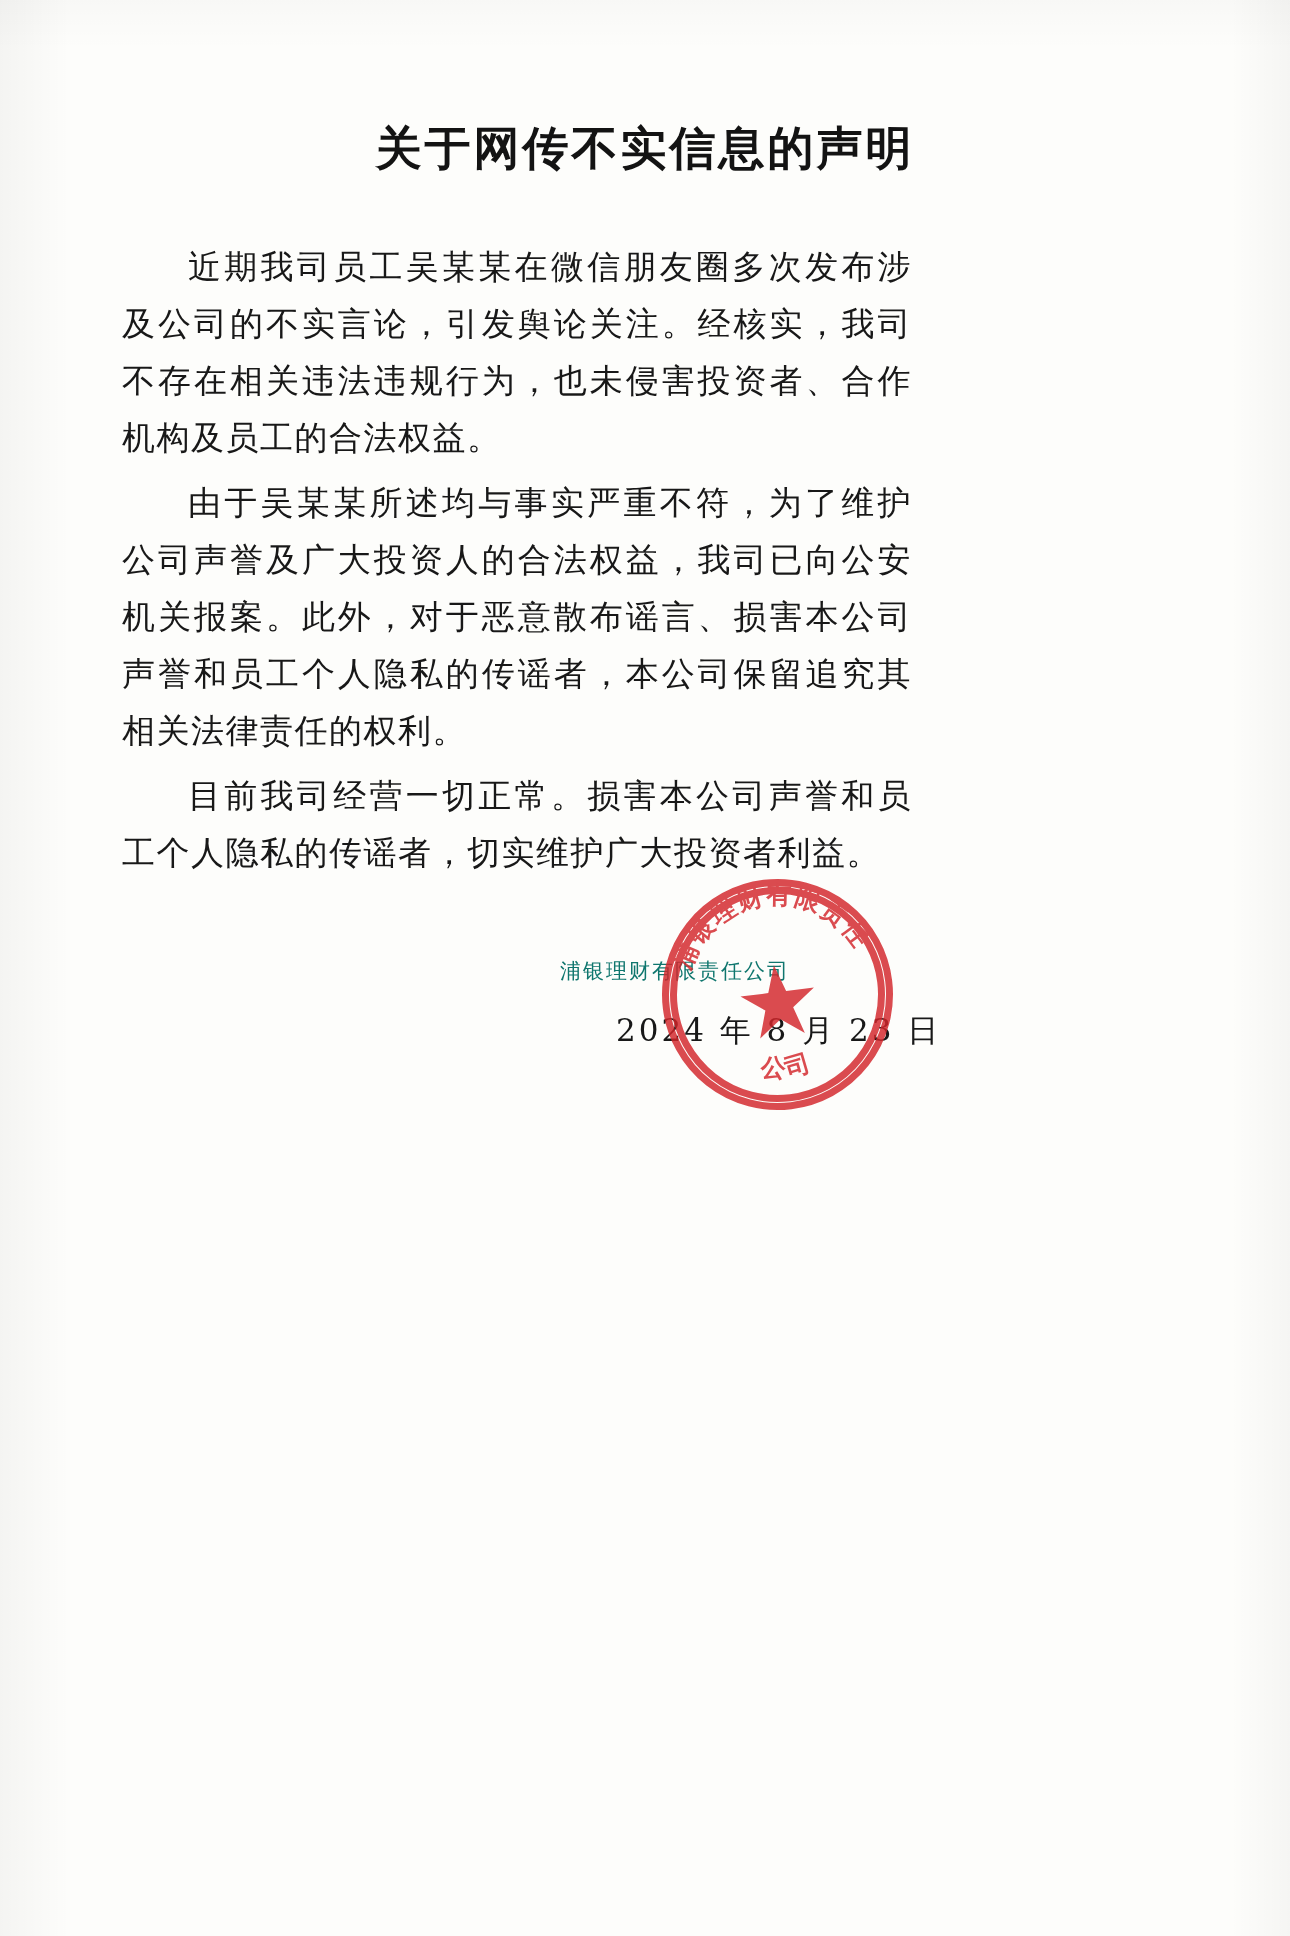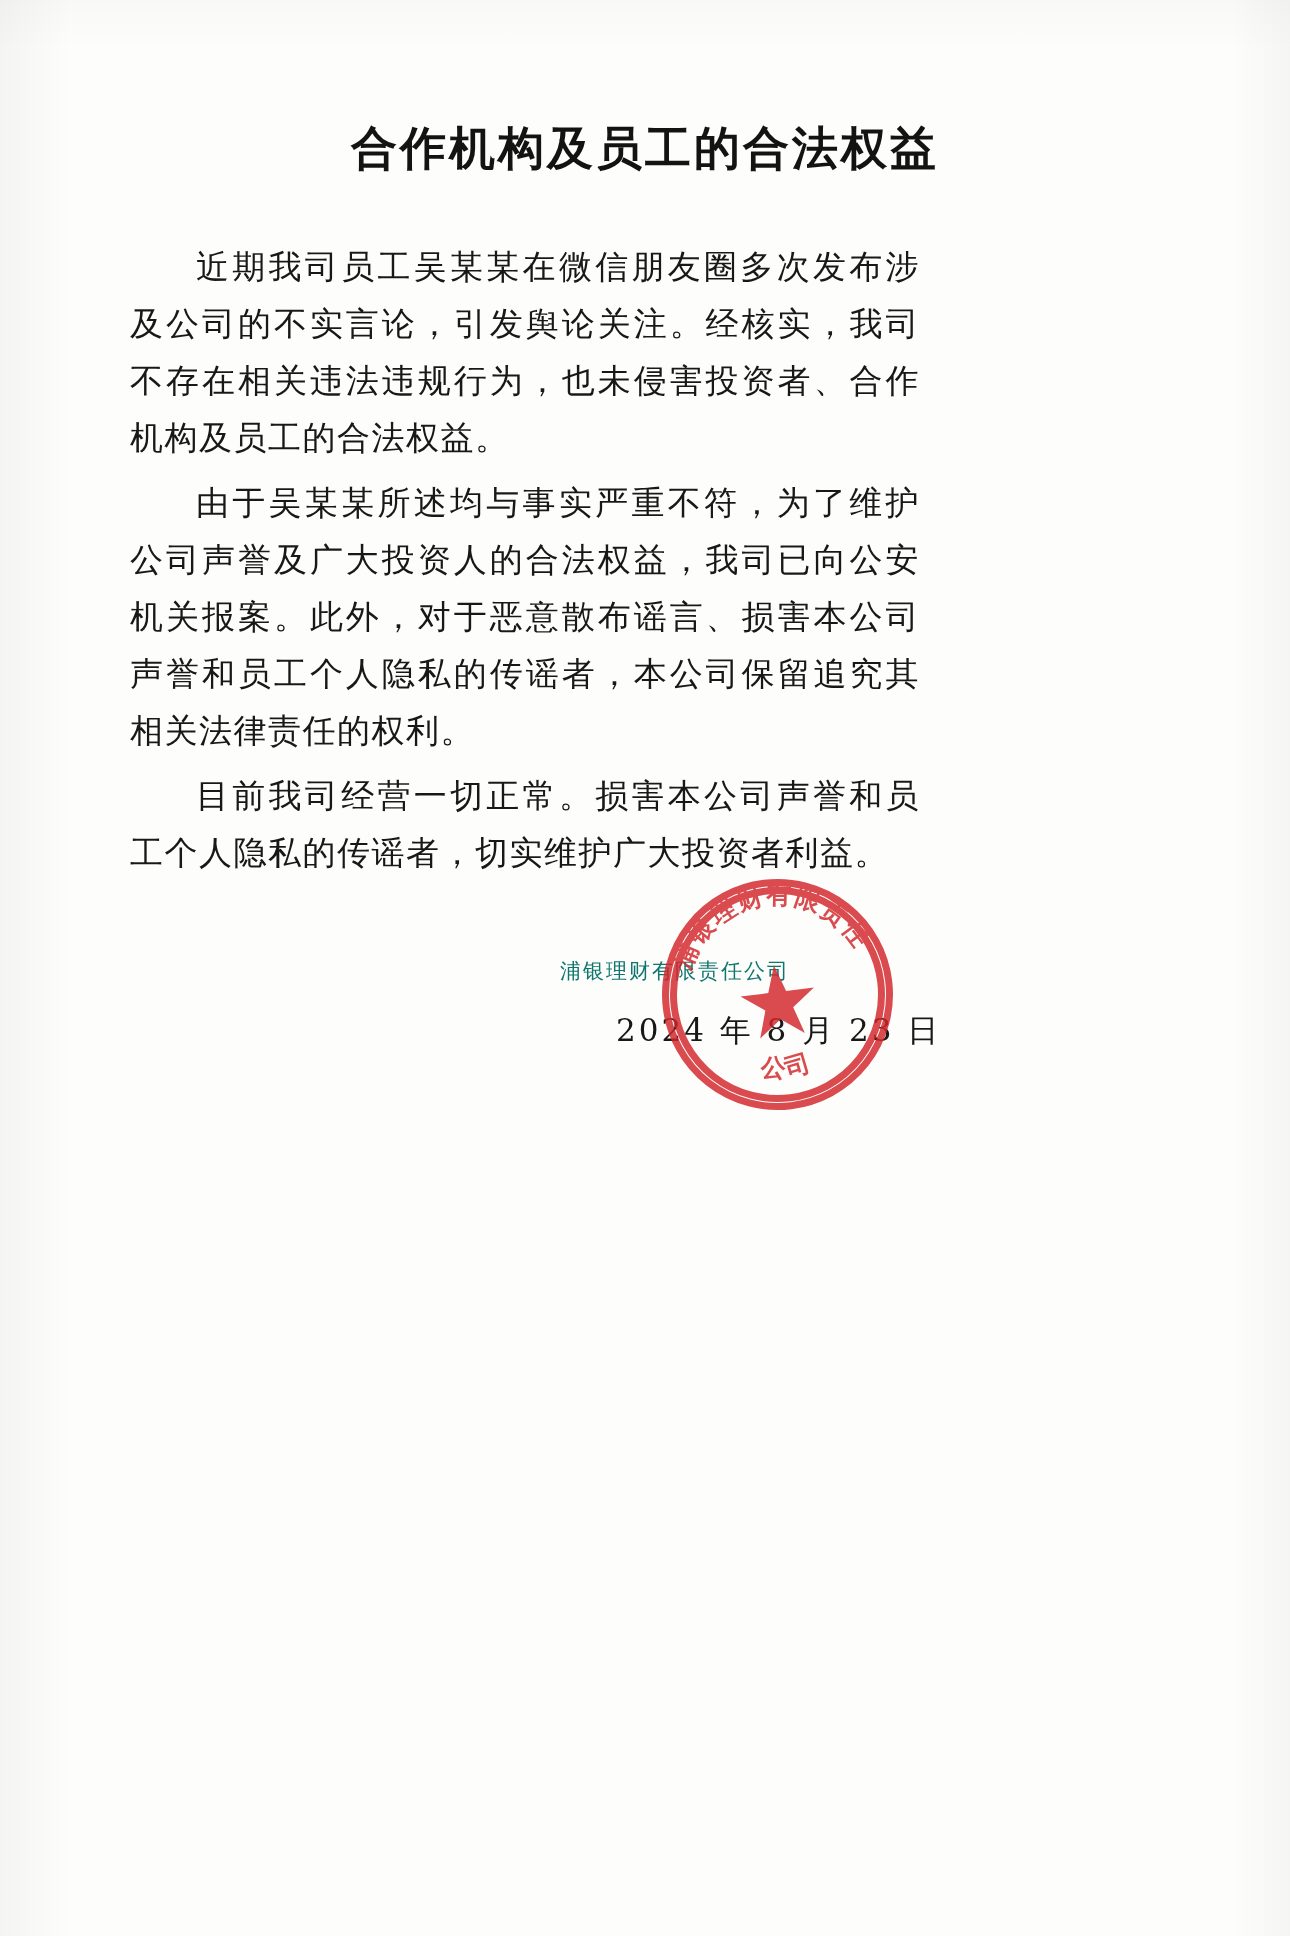--- a/index.html
+++ b/index.html
@@ -43,21 +43,20 @@
     font-weight: bold;
     letter-spacing: 3px;
     color: #131313;
     font-family: "DejaVu Serif", "Liberation Serif", serif;
   }
   .body-block {
     position: absolute;
     top: 238px;
     left: 122px;
     width: 790px;
-    margin-left: 8px;
   }
   .para {
     font-size: 33px;
     line-height: 57px;
     letter-spacing: 1.5px;
     text-indent: 2em;
     text-align: justify;
     text-justify: inter-ideograph;
     margin: 0 0 8px 0;
     color: #181818;
@@ -109,21 +108,21 @@
     letter-spacing: 2px;
   }
   .seal-star { fill: #d3252a; }
 </style>
 </head>
 <body>
 
 <div class="page">
   <div class="paper-tint"></div>
 
-  <div class="doc-title">合作机构及员工的合法权益</div>
+  <div class="doc-title">关于网传不实信息的声明</div>
 
   <div class="body-block">
     <p class="para">近期我司员工吴某某在微信朋友圈多次发布涉及公司的不实言论，引发舆论关注。经核实，我司不存在相关违法违规行为，也未侵害投资者、合作机构及员工的合法权益。</p>
     <p class="para">由于吴某某所述均与事实严重不符，为了维护公司声誉及广大投资人的合法权益，我司已向公安机关报案。此外，对于恶意散布谣言、损害本公司声誉和员工个人隐私的传谣者，本公司保留追究其相关法律责任的权利。</p>
     <p class="para">目前我司经营一切正常。损害本公司声誉和员工个人隐私的传谣者，切实维护广大投资者利益。</p>
   </div>
 
   <div class="signature-block">
     <div class="sign-line">浦银理财有限责任公司</div>
     <div class="sign-date">2024 年 8 月 23 日</div>

